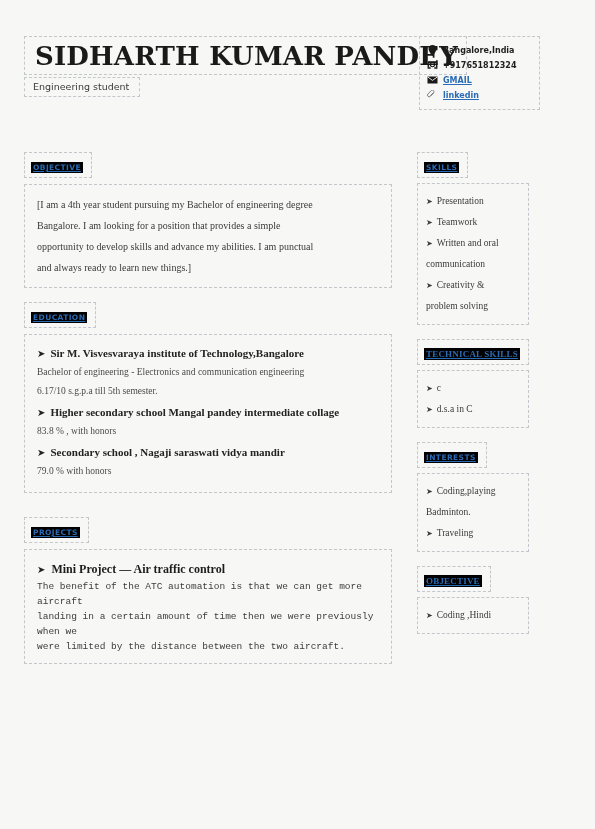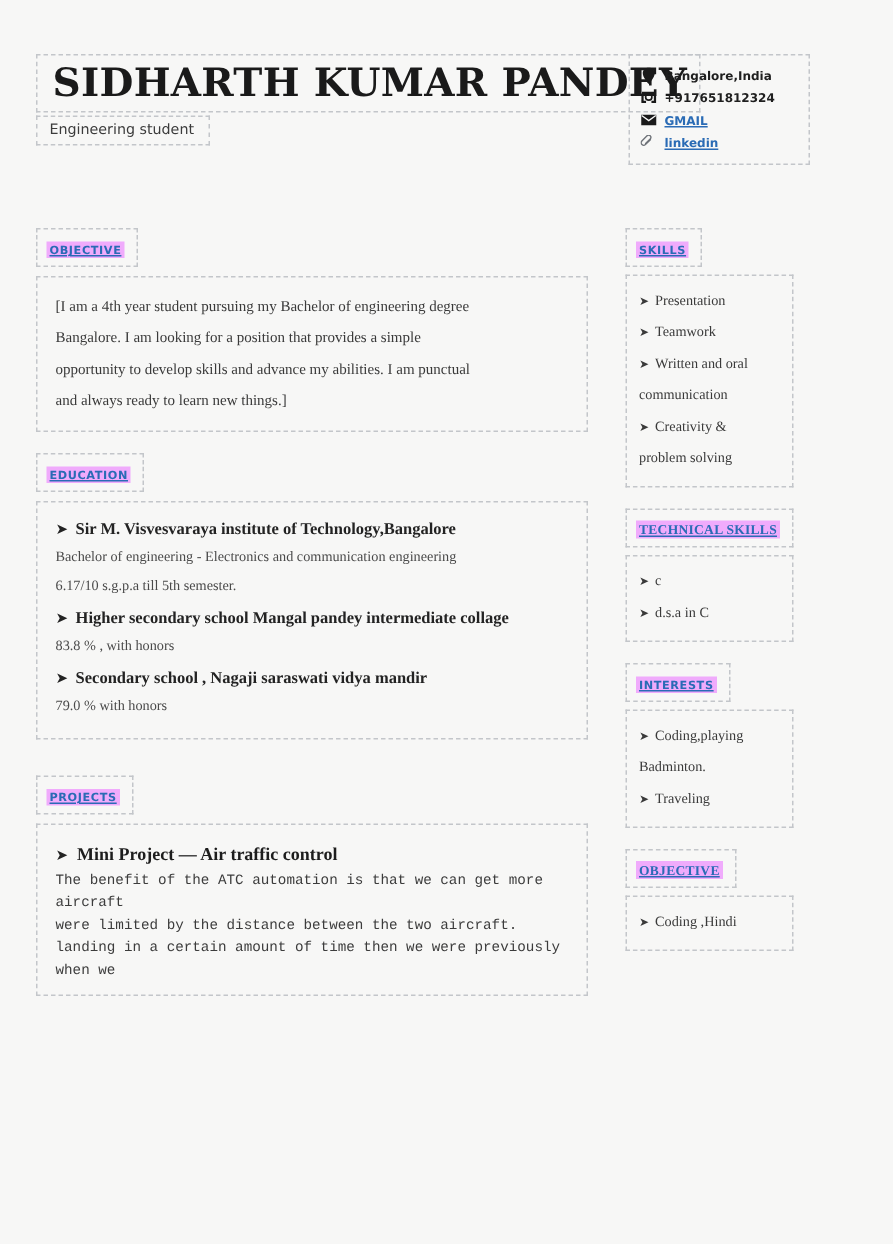--- a/index.html
+++ b/index.html
@@ -112,21 +112,21 @@
     display: inline-block;
     padding: 3px 8px 3px 6px;
   }
   .sec-head {
     font-family: "DejaVu Sans", "Liberation Sans", sans-serif;
     font-size: 7.5px;
     font-weight: bold;
     letter-spacing: 0.4px;
     color: #2a6bb5;
     text-decoration: underline;
-    background: #f0abfc;
+    background: #000000;
     padding: 1px 2px;
     white-space: nowrap;
   }
   .sec-head.serif {
     font-family: "Liberation Serif", serif;
     font-size: 9px;
     letter-spacing: 0.2px;
   }
 
   
@@ -320,22 +320,22 @@
       <div class="sec-head-box dash">
         <span class="sec-head">PROJECTS</span>
       </div>
       <div class="body-box dash" id="projects-body">
           <div>
             <div class="proj-title">
               <span class="arrow">➤</span>
               <span>Mini Project — Air traffic control</span>
             </div>
             <div class="proj-line">The benefit of the ATC  automation is that we can get more aircraft</div>
+            <div class="proj-line">landing in a certain amount of time then we were previously when we</div>
             <div class="proj-line">were limited by the distance between the two aircraft.</div>
-            <div class="proj-line">landing in a certain amount of time then we were previously when we</div>
           </div>
         </div>
     </div>
 
   </div>
 
   <div class="right-col" id="right-col">
       <div class="r-sec"><div class="sec-head-box dash"><span class="sec-head">SKILLS</span></div><div class="r-body-box dash">
           <div class="r-item">
             <span class="r-arrow">➤</span>

